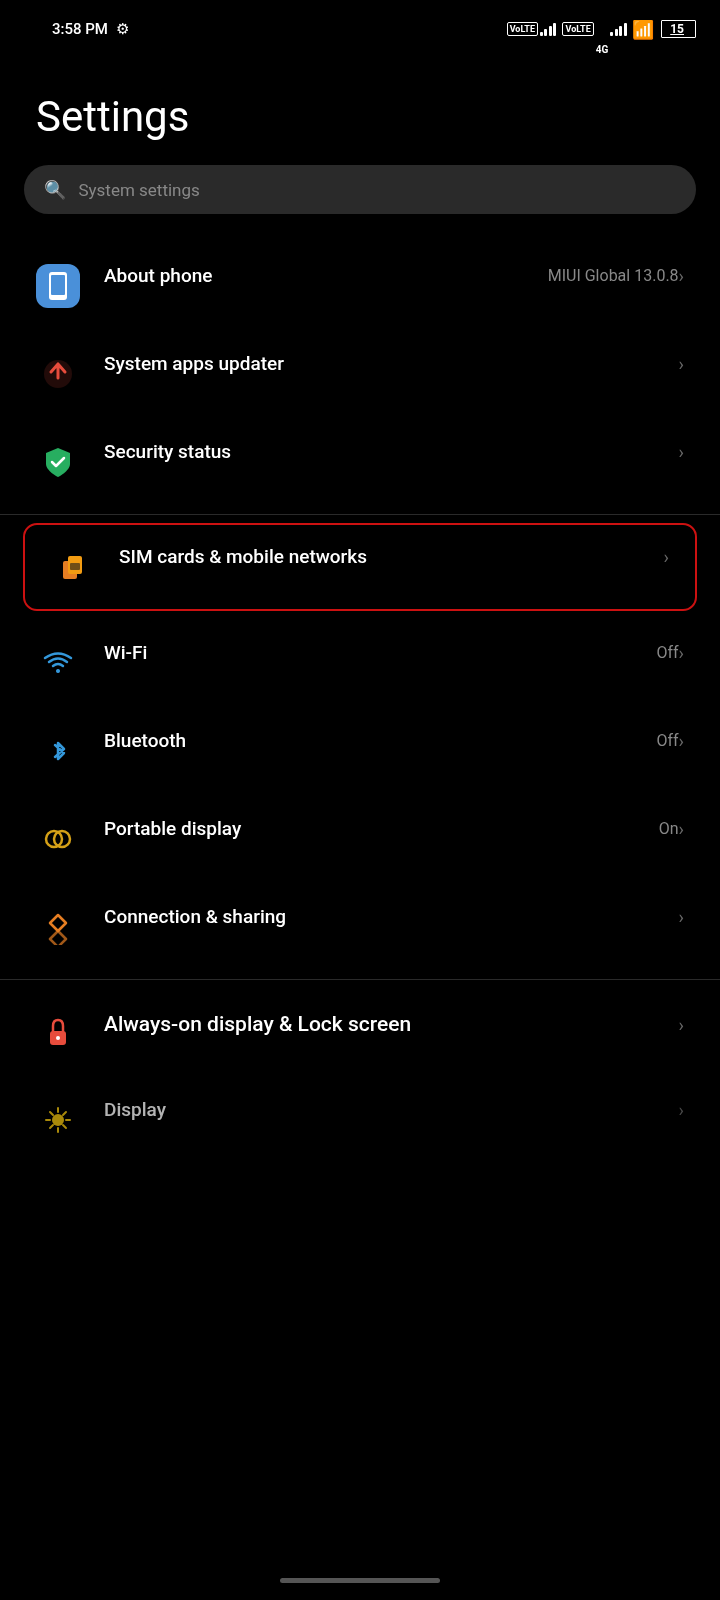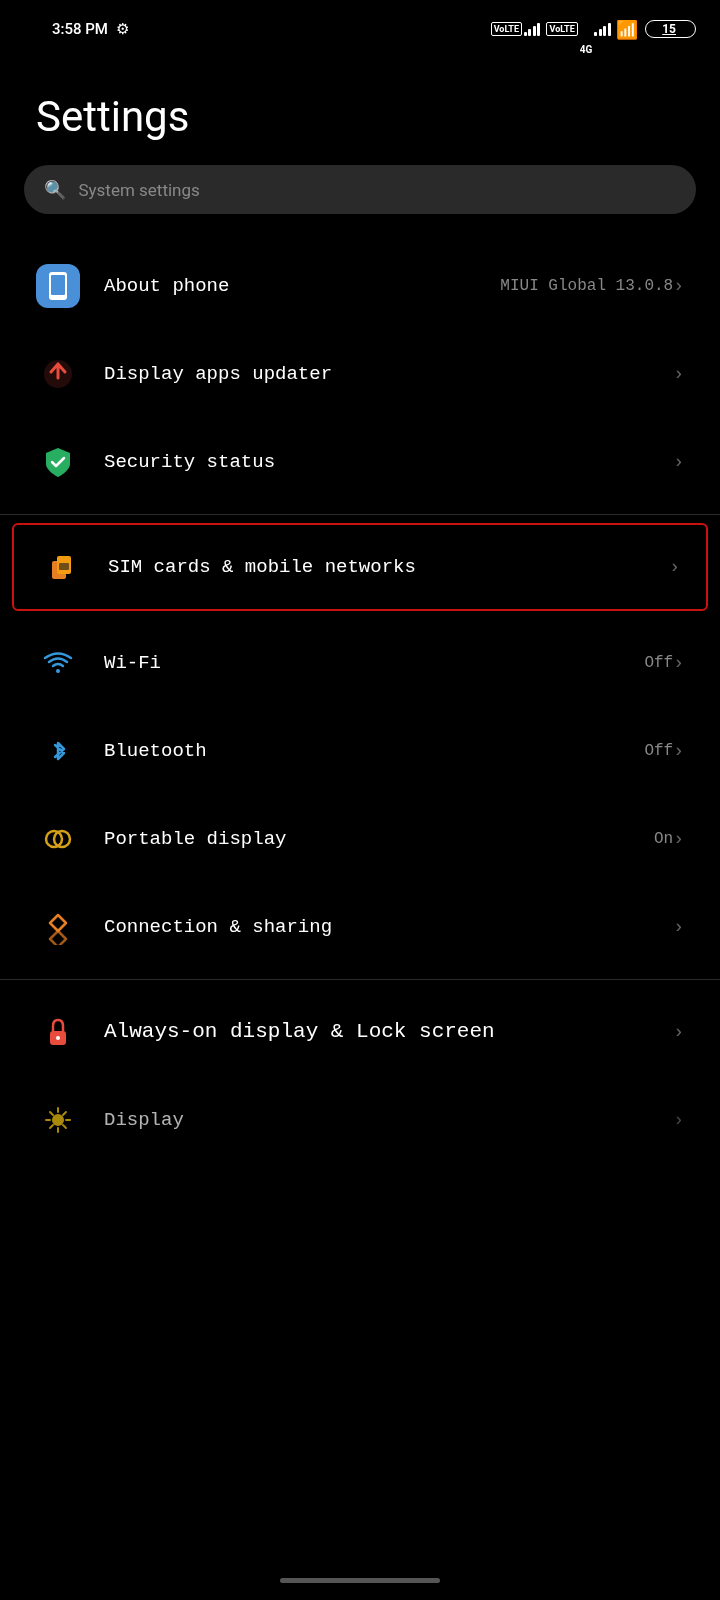--- a/index.html
+++ b/index.html
@@ -50,22 +50,22 @@
     .bar {
       width: 3px;
       background: #fff;
       border-radius: 1px;
     }
 
     .battery-box {
       display: flex;
       align-items: center;
       border: 1.5px solid #fff;
-      border-radius: 9px;
-      padding: 1px 16px;
+      border-radius: 1px;
+      padding: 1px 8px;
       font-size: 12px;
       font-weight: 700;
       gap: 3px;
       color: #fff;
       text-decoration: underline;
     }
 
     
     .page-title {
       font-size: 42px;
@@ -95,25 +95,24 @@
       font-size: 17px;
     }
 
     
     .settings-group {
       margin-bottom: 0;
     }
 
     .settings-item {
       display: flex;
-      align-items: center;
+      align-items: flex-start;
       padding: 22px 36px;
       cursor: pointer;
       position: relative;
-      font-family: Liberation Mono, monospace;
     }
 
     .item-icon {
       width: 44px;
       height: 44px;
       border-radius: 12px;
       display: flex;
       align-items: center;
       justify-content: center;
       margin-right: 24px;
@@ -259,21 +258,21 @@
   </div>
 
   <div class="settings-item">
     <div class="item-icon" style="background:transparent;">
       <svg class="icon-svg" viewBox="0 0 36 36">
         <circle cx="18" cy="18" r="14" fill="#e74c3c" opacity="0.15"></circle>
         <path d="M18 8 L18 22 M18 8 L11 16 M18 8 L25 16" stroke="#e74c3c" stroke-width="3" stroke-linecap="round" stroke-linejoin="round" fill="none"></path>
       </svg>
     </div>
     <div class="item-content">
-      <span class="item-label">Display apps updater</span>
+      <span class="item-label">System apps updater</span>
       <div class="item-right">
         <span class="chevron">›</span>
       </div>
     </div>
   </div>
 
   <div class="settings-item">
     <div class="item-icon" style="background:transparent;">
       <svg class="icon-svg" viewBox="0 0 36 36">
         <path d="M18 4 L30 9 L30 20 C30 27 18 33 18 33 C18 33 6 27 6 20 L6 9 Z" fill="#27ae60"></path>
@@ -287,21 +286,21 @@
       </div>
     </div>
   </div>
 
 </div>
 
 <div class="divider"></div>
 
 <div class="settings-group">
 
-  <div style="border: 2.5px solid #cc1111; border-radius:6px; margin: 8px 12px;">
+  <div style="border: 2.5px solid #cc1111; border-radius:14px; margin: 8px 23px;">
     <div class="settings-item" style="padding: 20px 26px;">
       <div class="item-icon" style="background:transparent;">
         <svg class="icon-svg" viewBox="0 0 36 36">
 
           <rect x="8" y="12" width="14" height="18" rx="2" fill="#e67e22"></rect>
           <rect x="13" y="7" width="14" height="18" rx="2" fill="#f39c12"></rect>
           <rect x="15" y="14" width="10" height="7" rx="1" fill="#1a1a1a" opacity="0.6"></rect>
         </svg>
       </div>
       <div class="item-content">

